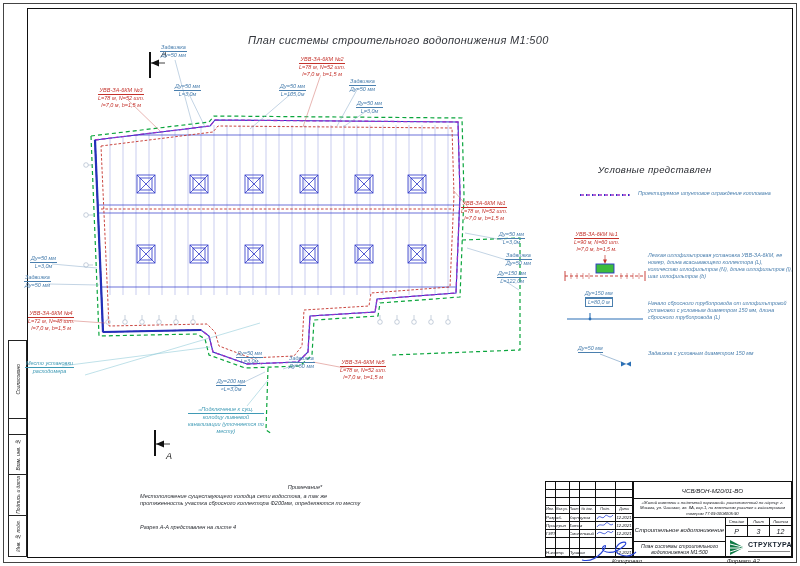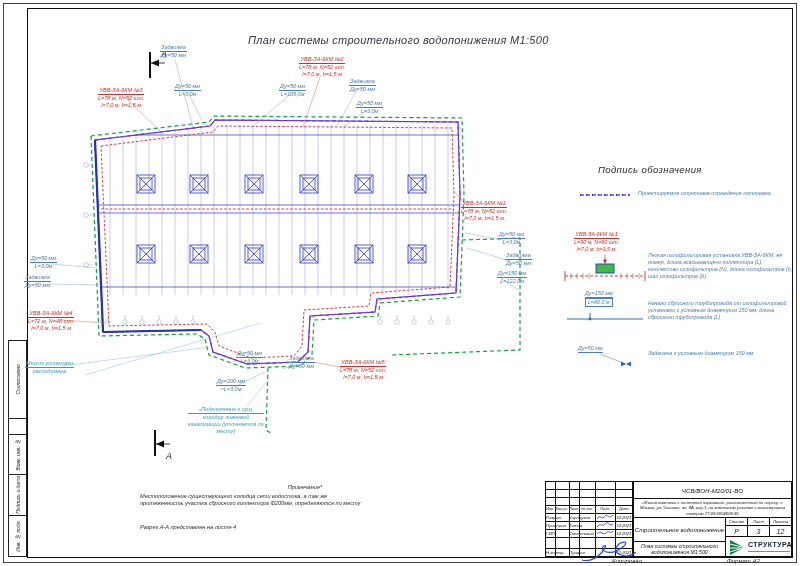--- a/index.html
+++ b/index.html
@@ -383,21 +383,21 @@
       <span class="h">Ду=200 мм</span>
       <span class="r">≈L=3,0м</span>
     </div>
   <div class="ann c-teal" style="left:188px;top:406px">
       <span class="h">«Подключение к сущ.</span>
       <span class="r">колодцу ливневой
 канализации (уточняется по
 месту)</span>
     </div>
 
-  <div class="abs" id="legend-heading">Подпись обозначения</div>
+  <div class="abs" id="legend-heading">Условные представлен</div>
 
   <svg class="abs" style="left:578px;top:191px" width="54" height="8">
     <line x1="2" y1="4" x2="52" y2="4" stroke="#9b30c8" stroke-width="1.6" stroke-dasharray="4 2"></line>
     <line x1="2" y1="4" x2="52" y2="4" stroke="#2b35c8" stroke-width="1.8" stroke-dasharray="1 5"></line>
   </svg>
   <div class="ldesc" style="left:638px;top:190px;width:158px">Проектируемое шпунтовое ограждение котлована</div>
 
   <div class="llabel c-red" style="left:574px;top:231px">
     <span class="h">УВВ-ЗА-6КМ №1</span>
     <span class="r">L=90 м, N=60 шт.

